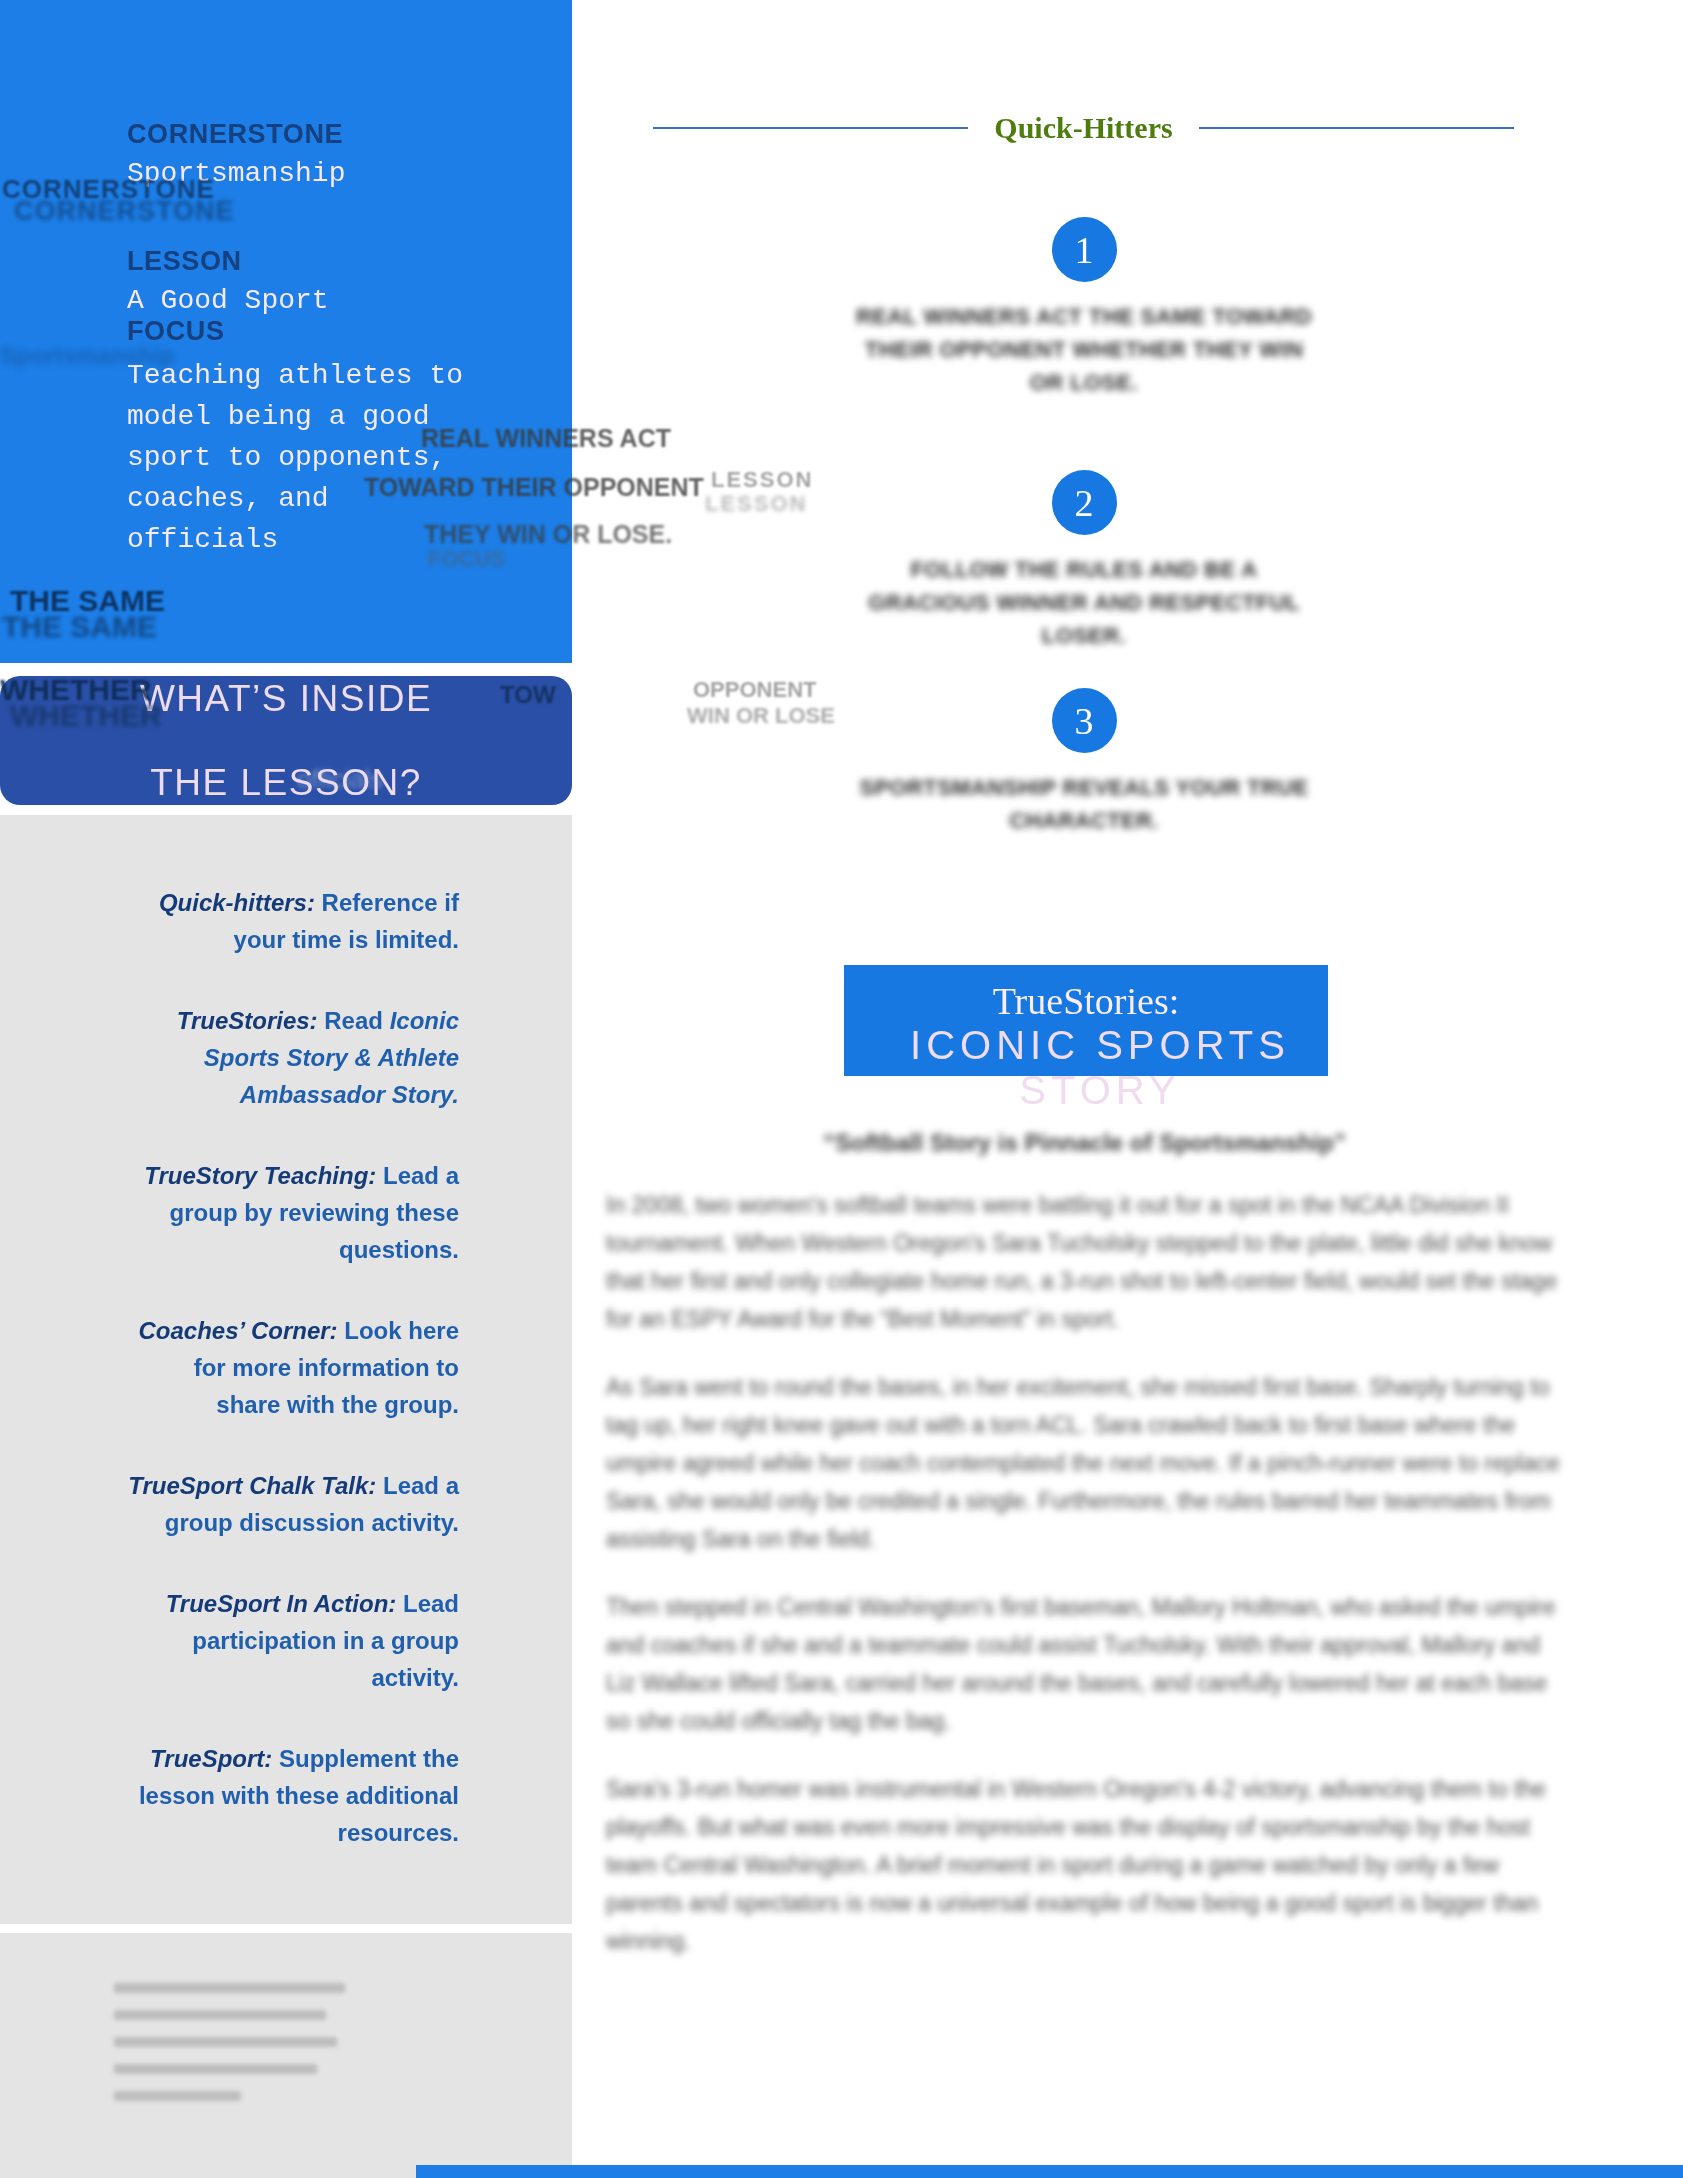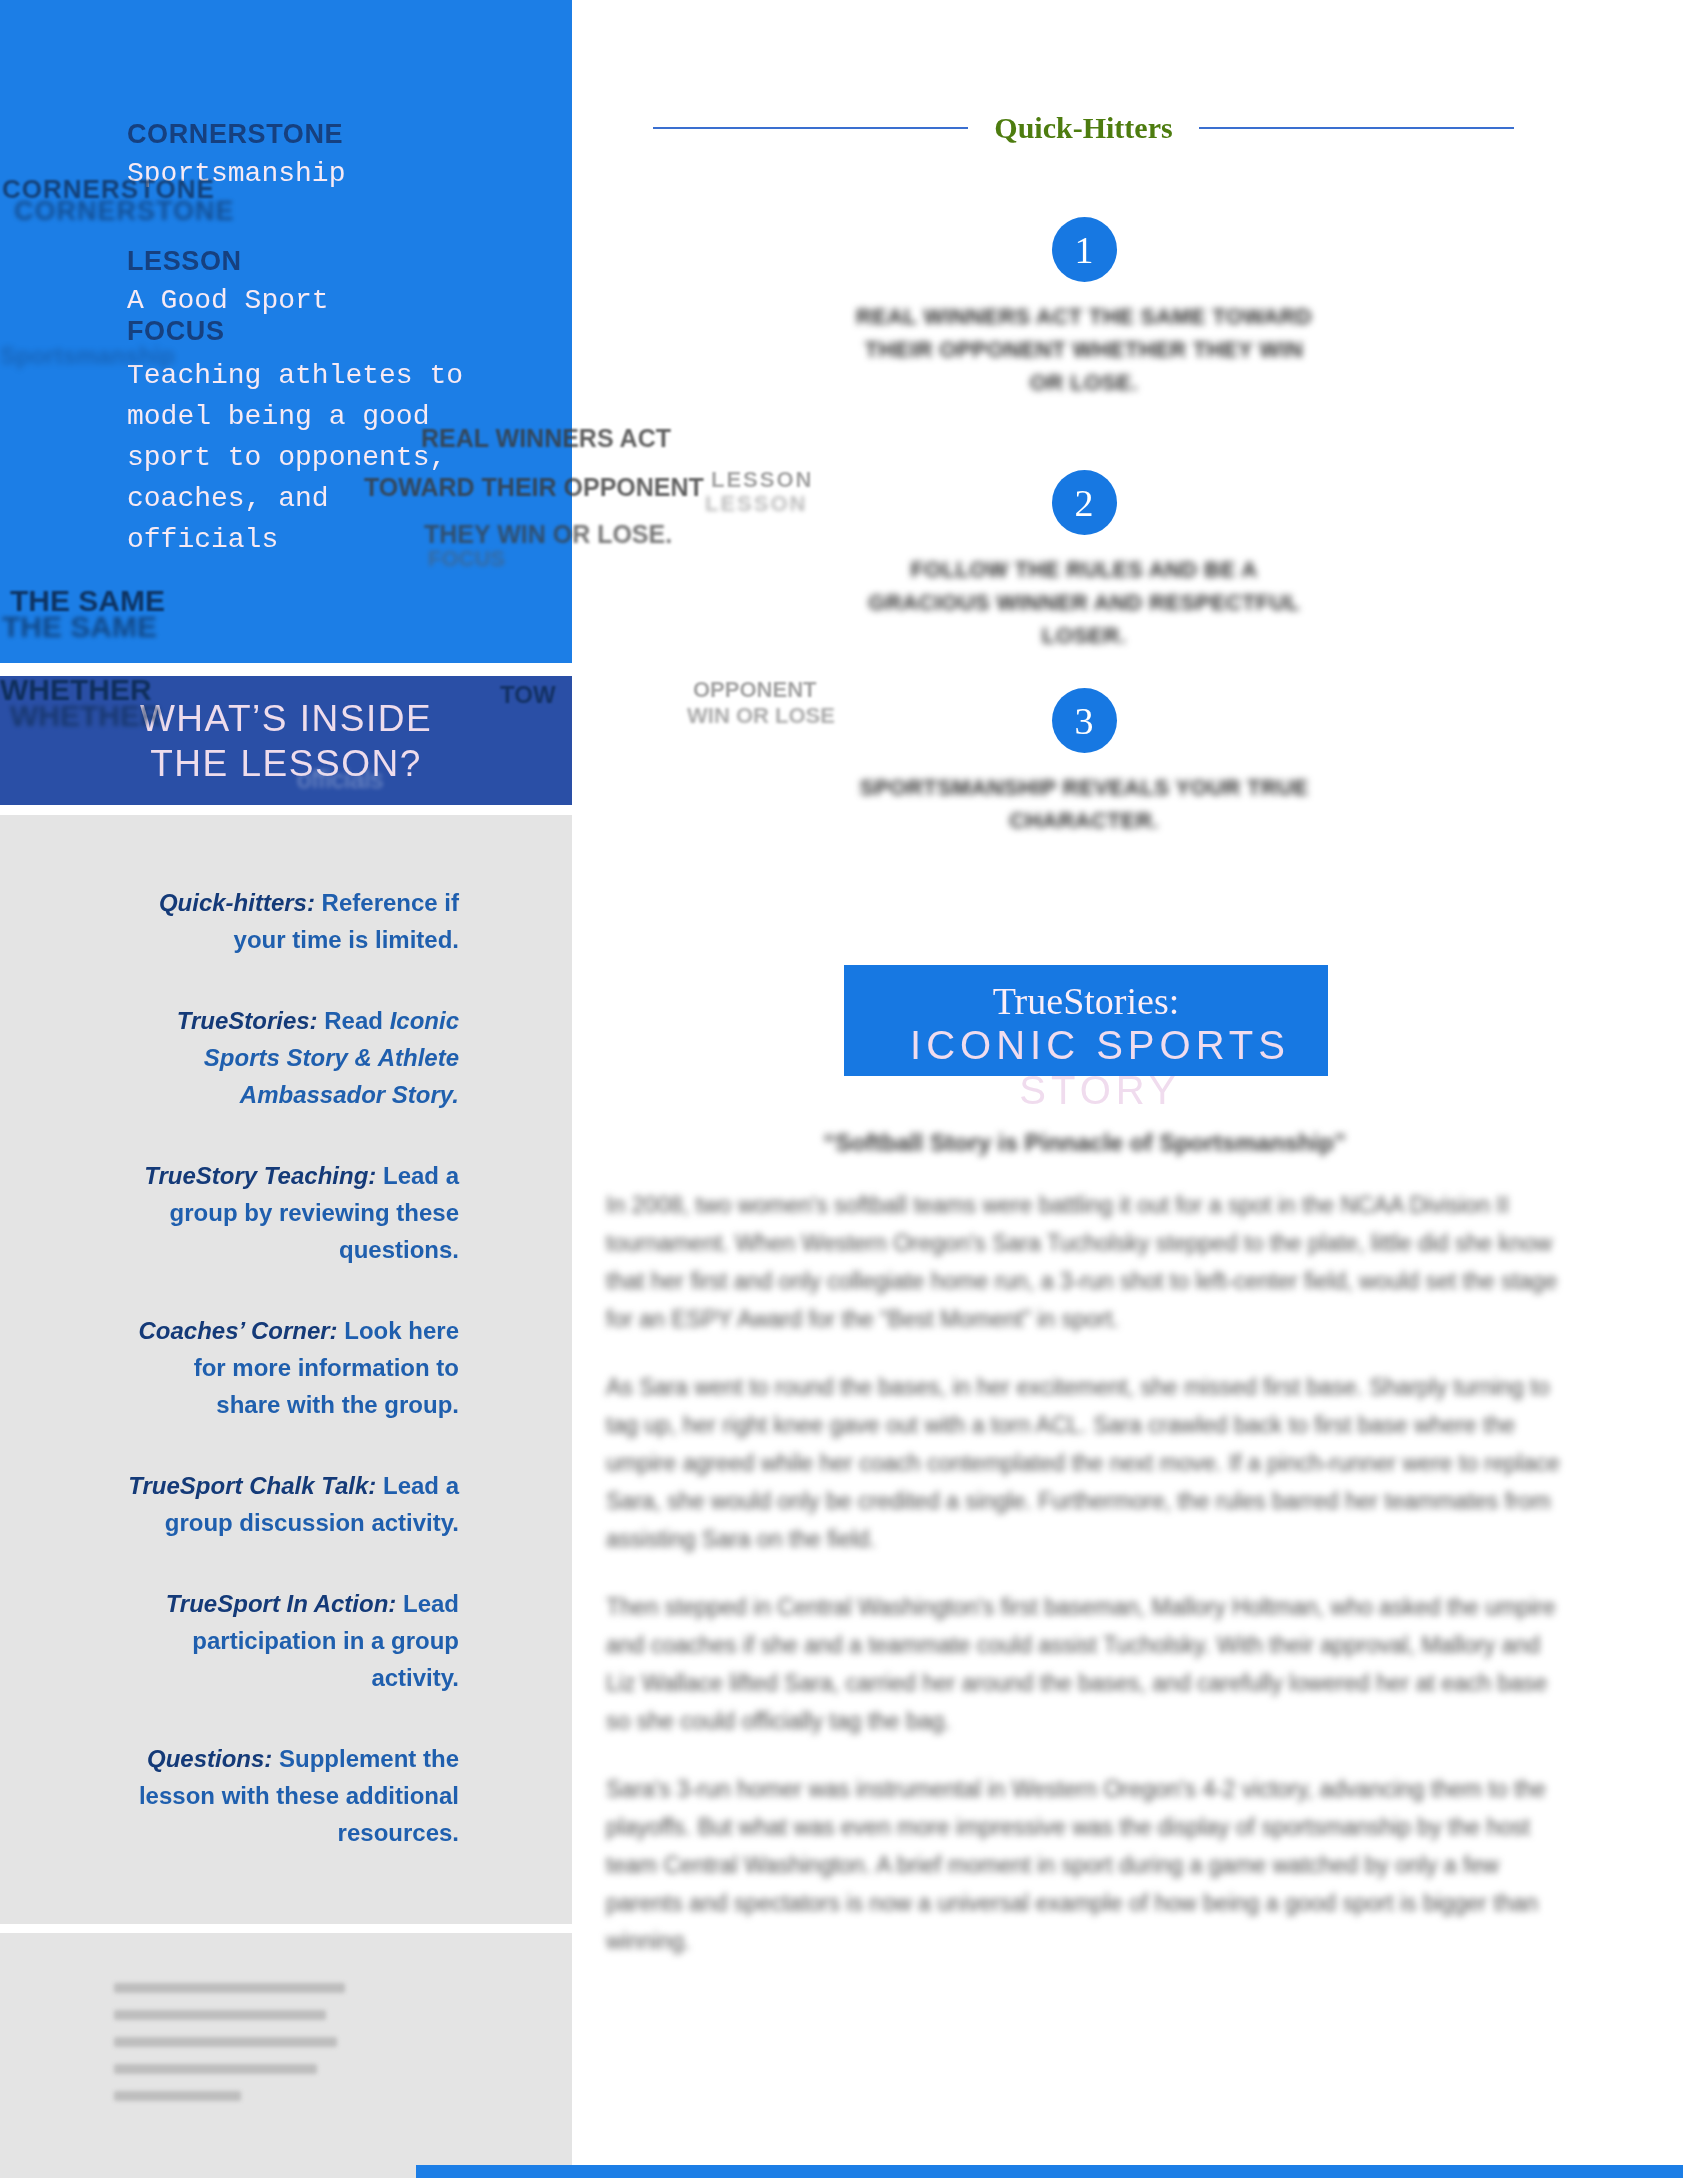--- a/index.html
+++ b/index.html
@@ -10,23 +10,23 @@
   .rail{position:absolute;left:0;top:0;width:572px;height:663px;background:#1c7ee6;}
   .rail-content{position:absolute;left:127px;top:119px;width:396px;}
   .rail-label{font-weight:bold;color:#16407f;font-size:27px;letter-spacing:0.6px;}
   .rail-value{color:#f7eaf4;font-size:28px;margin-top:8px;font-family:Liberation Mono, monospace;}
   .rail-gap1{margin-top:57px;}
   .rail-gap2{}
   .focus-value{width:342px;line-height:41px;}
 
   
   .banner{position:absolute;left:0;top:676px;width:572px;height:129px;background:#2a4fa6;
-          color:#eedcec;display:flex;flex-direction:column;justify-content:center;
+          color:#eedcec;display:flex;flex-direction:column;justify-content:space-between;
           text-align:center;box-sizing:border-box;
-          font-size:37px;line-height:45px;letter-spacing:1.5px;}
+          font-size:37px;line-height:45px;letter-spacing:1.5px;border-radius:20px;}
 
   
   .gray1{position:absolute;left:0;top:815px;width:572px;height:1109px;background:#e4e4e4;text-align:right;}
   .inside-items{position:absolute;left:127px;top:69px;width:332px;}
   .item{font-weight:bold;font-size:24px;line-height:37px;color:#1f5fae;margin-bottom:44px;}
   .item:last-child{margin-bottom:0;}
   .item .lead{font-style:italic;color:#143a78;}
   .item .em{font-style:italic;}
   .item .em:empty{display:none;}
 
@@ -112,21 +112,21 @@
         <span class="lead">TrueSport Chalk Talk:</span>
         <span>Lead a group discussion activity.</span>
         
       </div>
       <div class="item">
         <span class="lead">TrueSport In Action:</span>
         <span>Lead participation in a group activity.</span>
         
       </div>
       <div class="item">
-        <span class="lead">Questions:</span>
+        <span class="lead">TrueSport:</span>
         <span>Supplement the lesson with these additional resources.</span>
         
       </div>
     </div>
   </div>
 
   <div class="gray2">
     <div class="fineprint">
       <div class="fp-bar" style="width:82%;"></div>
       <div class="fp-bar" style="width:75%;"></div>

